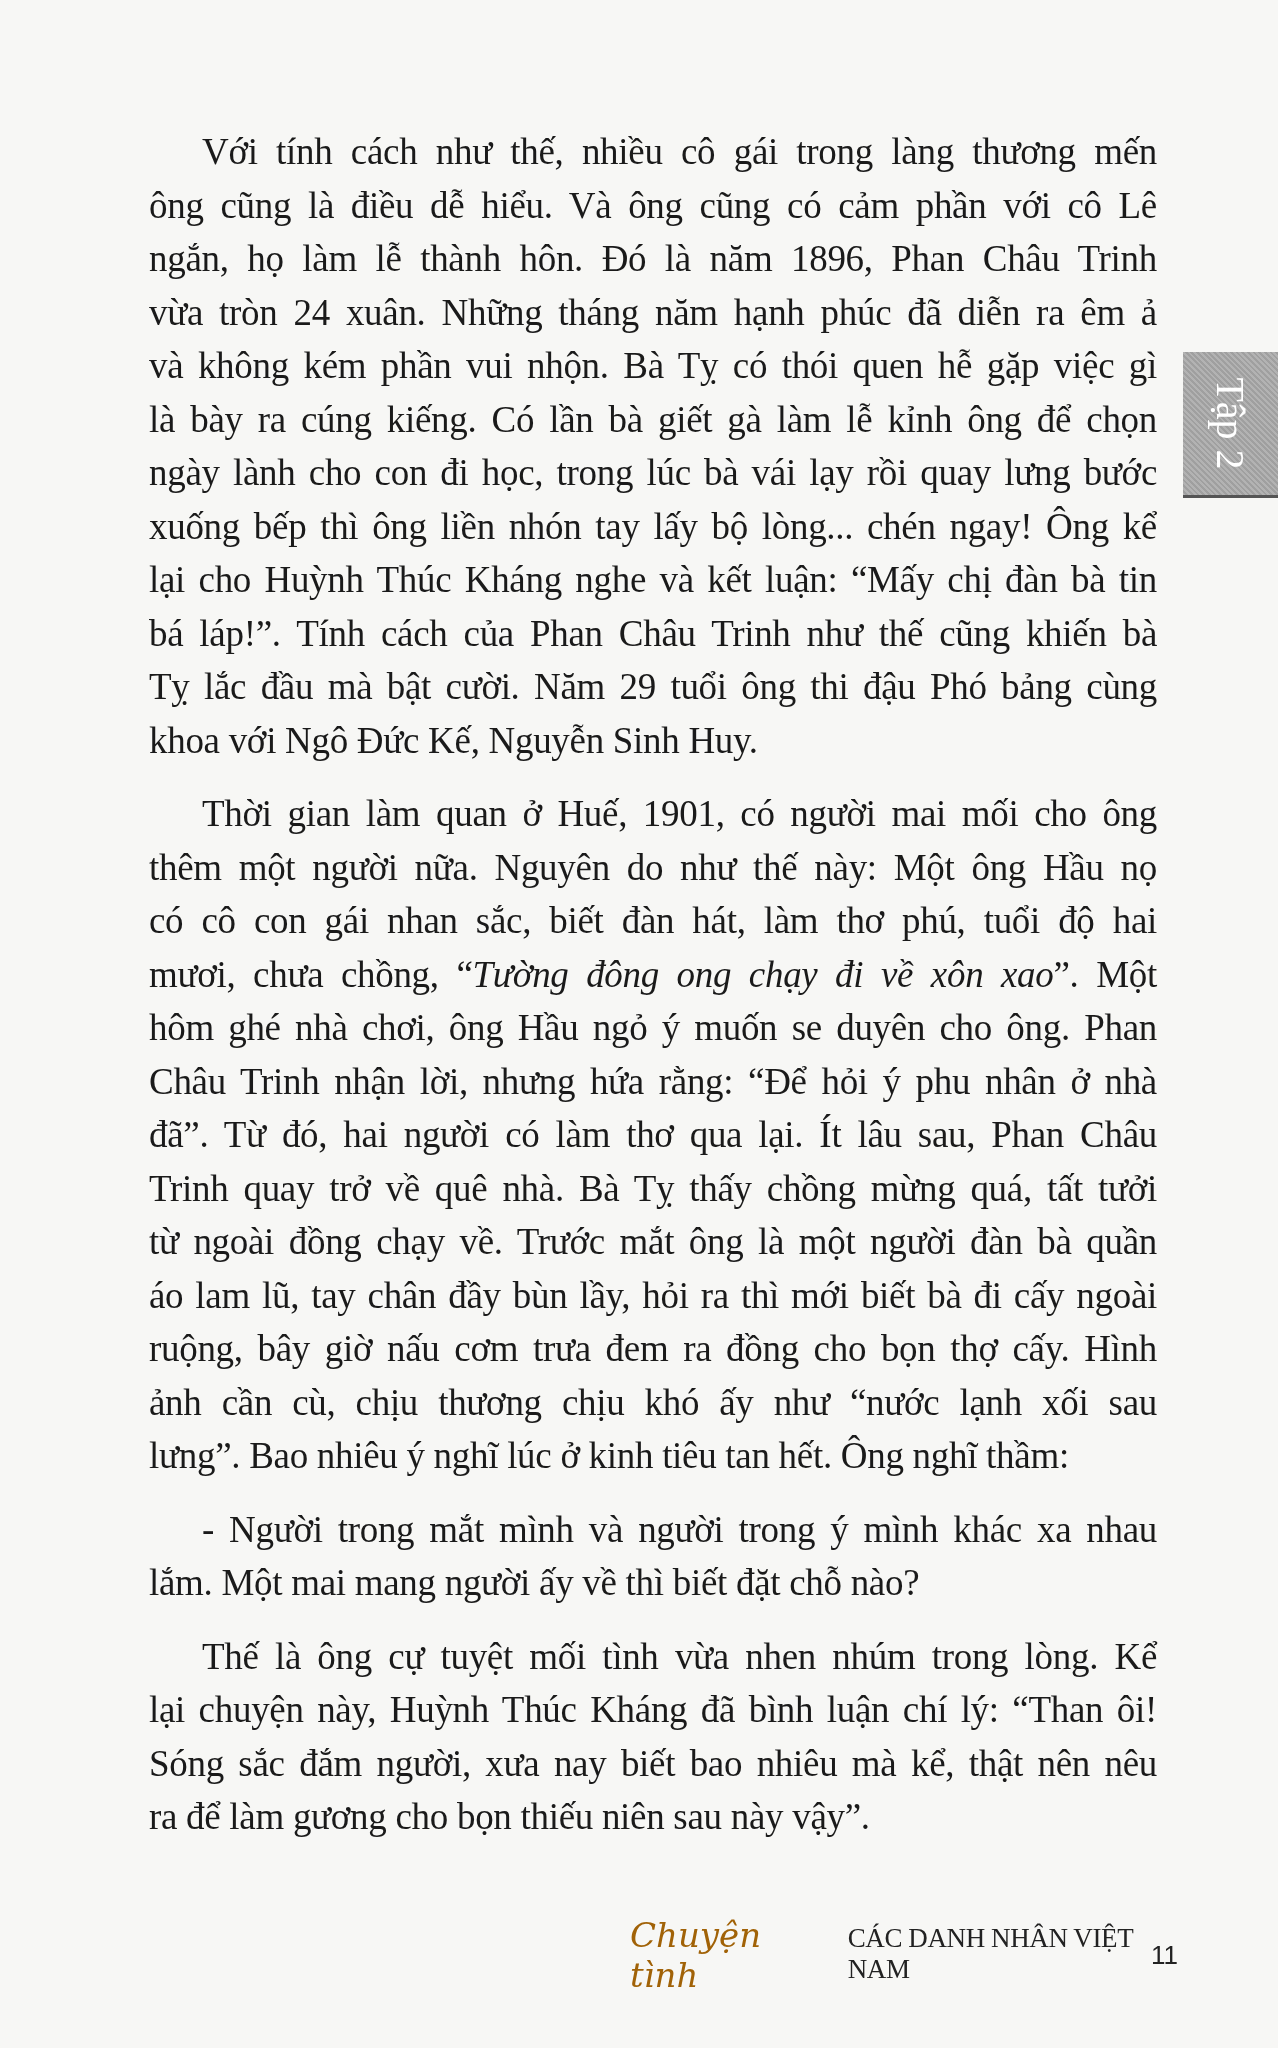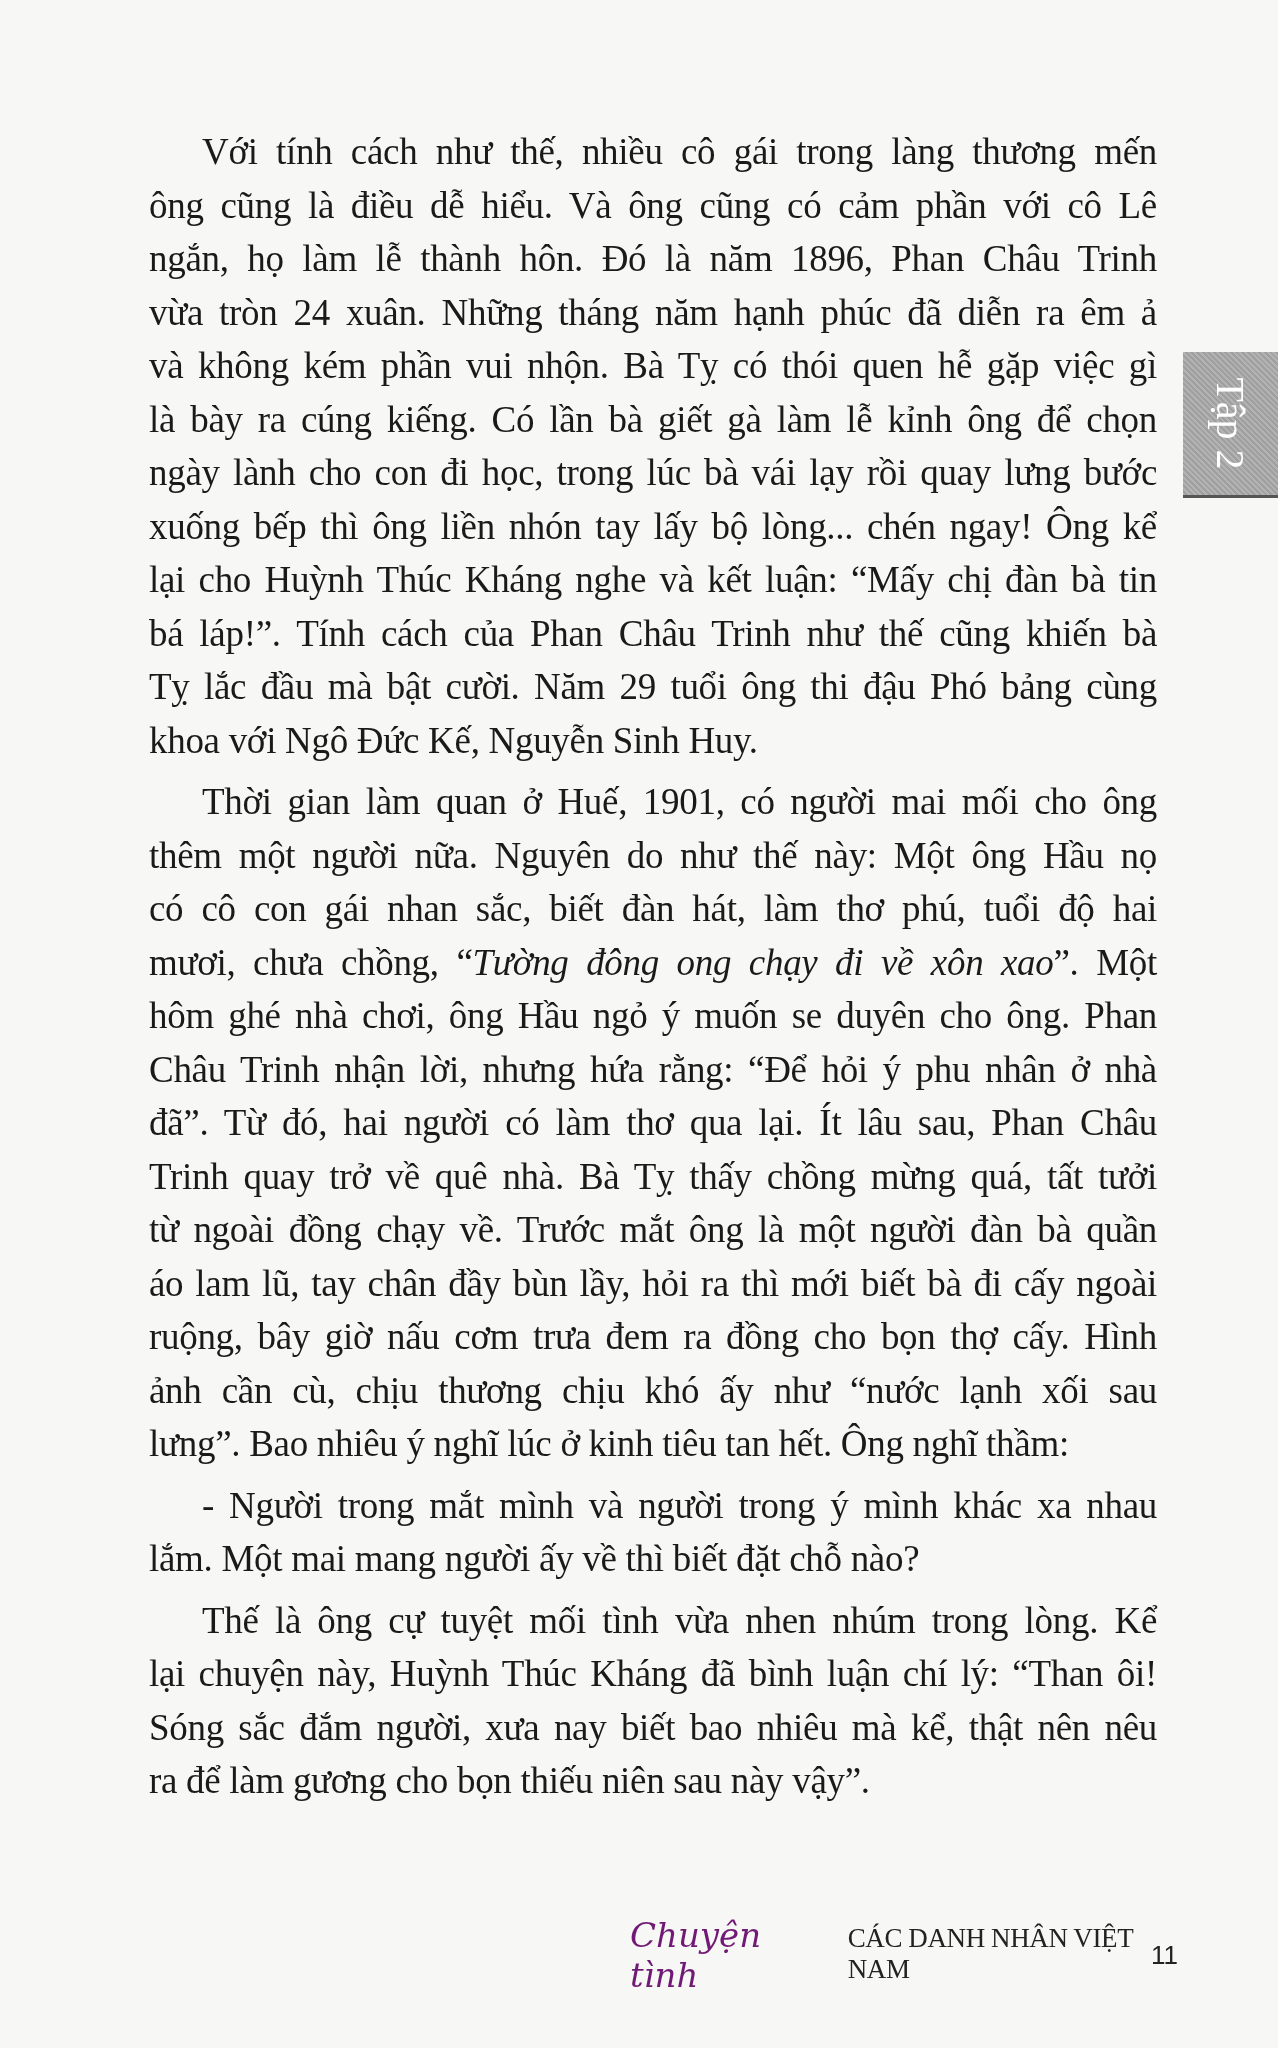--- a/index.html
+++ b/index.html
@@ -18,21 +18,21 @@
       width: 1008px;
     }
     .para {
       margin: 0;
       font-size: 37px;
       line-height: 53.5px;
       text-align: justify;
       text-indent: 53px;
       letter-spacing: -0.3px;
     }
-    .para + .para { margin-top: 8px; }
+    .para + .para { margin-top: 20px; }
     .para.dialog { text-indent: 53px; }
     .para .line { display: block; text-align: justify; text-align-last: justify; }
     .para .line.last { text-align-last: left; }
     .para .line.first { padding-left: 53px; }
     .para .line { text-indent: 0; }
     em { font-style: italic; }
     .side-tab {
       position: absolute;
       left: 1183px;
       top: 352px;
@@ -55,21 +55,21 @@
       left: 630px;
       top: 1915px;
       width: 560px;
       height: 60px;
       display: flex; align-items: baseline;
     }
     .footer .script {
       font-family: "DejaVu Serif", serif;
       font-style: italic;
       font-size: 34px;
-      color: #701a75;
+      color: #a16207;
       margin-right: 14px;
     }
     .footer .caps {
       font-family: "Liberation Serif", serif;
       font-size: 27px;
       color: #222;
       letter-spacing: -0.4px;
     }
     .footer .page-num {
       position: absolute;

